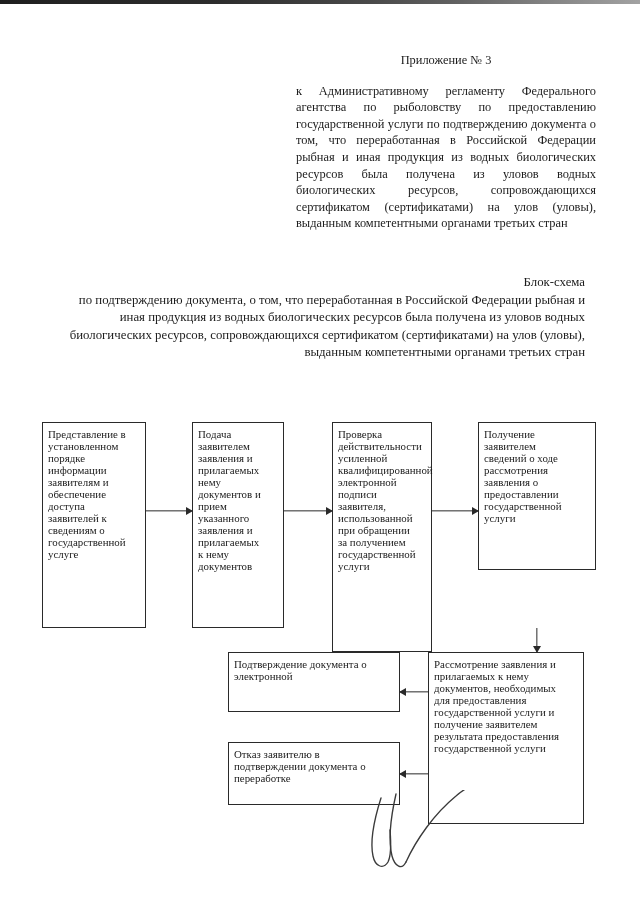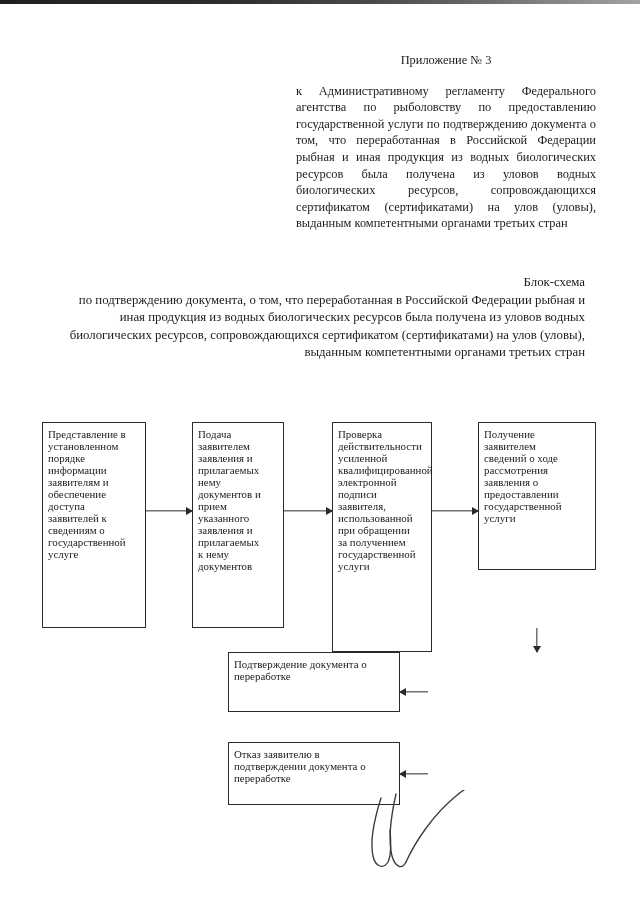--- a/index.html
+++ b/index.html
@@ -182,23 +182,26 @@
   </div>
 
   <div class="fbox center" id="box-verify">
     <span class="inner">Проверка действительности усиленной квалифицированной электронной подписи заявителя, использованной при обращении за получением государственной услуги</span>
   </div>
 
   <div class="fbox center" id="box-status">
     <span class="inner">Получение заявителем сведений о ходе рассмотрения заявления о предоставлении государственной услуги</span>
   </div>
 
+  <div class="fbox center" id="box-review">
+    <span class="inner">Рассмотрение заявления и прилагаемых к нему документов, необходимых для предоставления государственной услуги и получение заявителем результата предоставления государственной услуги</span>
+  </div>
 
   <div class="fbox left" id="box-confirm">
-    <span class="inner">Подтверждение документа о переработке</span>
+    <span class="inner">Подтверждение документа о электронной</span>
   </div>
 
   <div class="fbox left" id="box-refusal">
     <span class="inner">Отказ заявителю в подтверждении документа о переработке</span>
   </div>
 
   <div class="arrow-h right" id="arrow-1">
     <span class="shaft"></span>
     <span class="head"></span>
   </div>

